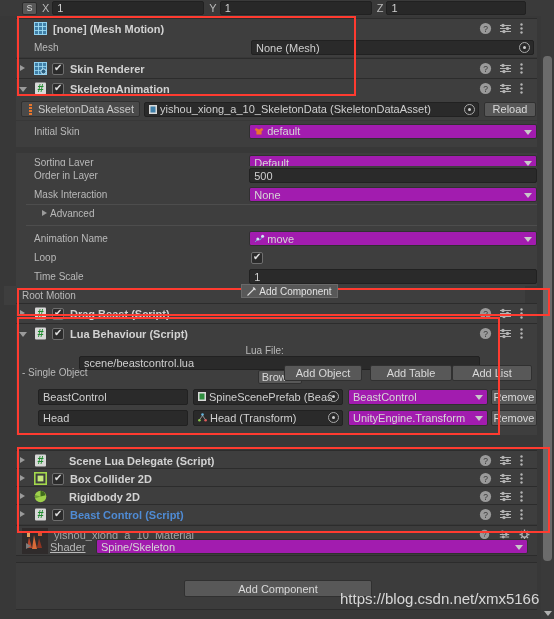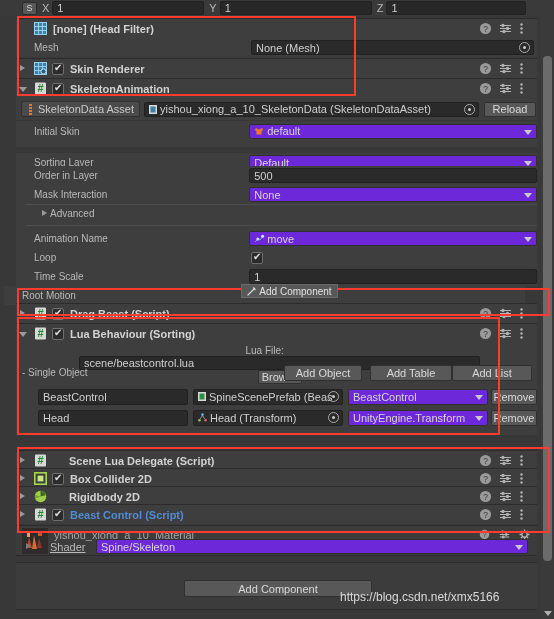--- a/index.html
+++ b/index.html
@@ -50,42 +50,42 @@
   .ico { width: 13px; height: 13px; flex: 0 0 auto; display: inline-block; }
   .ico svg { display: block; }
 
   
   .prow { display: flex; align-items: center; height: 18px; padding-left: 18px;
      background: #3e3e3e; }
   .prow .lbl { width: 200px; }
   .field { height: 15px; background: #2a2a2a; border: 1px solid #212121;
      border-radius: 2px; color: #cfcfcf; font-size: 11px; display: flex;
      align-items: center; padding: 0 4px; }
-  .popup { height: 15px; background: #6d28d9; border: 1px solid #303030;
+  .popup { height: 15px; background: #a21caf; border: 1px solid #303030;
      border-radius: 2px; color: #d6d6d6; font-size: 11px; display: flex;
      align-items: center; padding: 0 4px; position: relative; }
   .popup .caret { position: absolute; right: 4px; top: 5px; width: 0; height: 0;
      border-left: 4px solid transparent; border-right: 4px solid transparent;
      border-top: 5px solid #c9c9c9; }
   .objfield { height: 15px; background: #2a2a2a; border: 1px solid #212121;
      border-radius: 2px; color: #cfcfcf; font-size: 11px; display: flex;
      align-items: center; padding: 0 4px; position: relative; }
   .objfield .dot { position: absolute; right: 3px; top: 1px; width: 11px; height: 11px;
      border: 1px solid #a9a9a9; border-radius: 50%; }
   .objfield .dot::after { content: ""; position: absolute; left: 3px; top: 3px;
      width: 3px; height: 3px; background: #cfcfcf; border-radius: 50%; }
   .btn { height: 15px; background: #585858; border: 1px solid #303030;
      border-radius: 2px; color: #d9d9d9; font-size: 11px; display: flex;
      align-items: center; justify-content: center; }
 
   
   .redbox { position: absolute; border: 2px solid #ff3b30; pointer-events: none; }
 
   
-  .watermark { position: absolute; color: #e4e4e4; font-size: 12px;
+  .watermark { position: absolute; color: #e4e4e4; font-size: 15px;
      font-family: "Liberation Sans", sans-serif; opacity: .92; }
 
   
   .vscroll { position: absolute; right: 0; top: 16px; width: 13px; bottom: 0;
      background: #3a3a3a; }
   .vthumb { position: absolute; left: 2px; width: 9px; background: #6b6b6b;
      border-radius: 4px; }
   .sarrow { position: absolute; left: 3px; width: 0; height: 0;
      border-left: 4px solid transparent; border-right: 4px solid transparent; }
 </style>
@@ -106,21 +106,21 @@
 
   <div class="gutter" style="top:16px; bottom:0;"></div>
 
   <div class="comphdr" style="position:absolute; left:16px; top:18px; width:521px;">
     <span class="ico">
       <svg width="13" height="13" viewBox="0 0 13 13">
           <rect x="0.5" y="0.5" width="12" height="12" fill="#3f7fa8" stroke="#8fd0ef"></rect>
           <path d="M4.5 0.5v12M8.5 0.5v12M0.5 4.5h12M0.5 8.5h12" stroke="#9ddcf5" stroke-width="0.9"></path>
         </svg>
     </span>
-    <span class="cname">[none] (Head Filter)</span>
+    <span class="cname">[none] (Mesh Motion)</span>
     <div class="hdricons">
       <span class="ico">
           <svg width="13" height="13" viewBox="0 0 13 13">
             <circle cx="6.5" cy="6.5" r="5.6" fill="#9a9a9a"></circle>
             <text x="6.5" y="9.6" font-size="8.5" fill="#3a3a3a" text-anchor="middle" font-family="Liberation Sans">?</text>
           </svg>
         </span>
       <span class="ico">
           <svg width="13" height="13" viewBox="0 0 13 13">
             <path d="M1 3.5h11M1 6.5h11M1 9.5h11" stroke="#b3b3b3" stroke-width="1.2"></path>
@@ -365,21 +365,21 @@
 
   <div class="comphdr" style="position:absolute; left:16px; top:323px; width:521px;">
     <div class="foldarrow open"></div>
     <span class="ico">
       <svg width="13" height="13" viewBox="0 0 13 13">
           <rect x="1" y="0.5" width="11" height="12" rx="1" fill="#d8d8d8"></rect>
           <text x="6.5" y="10" font-size="11" font-weight="bold" fill="#1f8b2e" text-anchor="middle" font-family="Liberation Sans">#</text>
         </svg>
     </span>
     <span class="chk on"></span>
-    <span class="cname">Lua Behaviour (Sorting)</span>
+    <span class="cname">Lua Behaviour (Script)</span>
     <div class="hdricons">
       <span class="ico">
           <svg width="13" height="13" viewBox="0 0 13 13">
             <circle cx="6.5" cy="6.5" r="5.6" fill="#9a9a9a"></circle>
             <text x="6.5" y="9.6" font-size="8.5" fill="#3a3a3a" text-anchor="middle" font-family="Liberation Sans">?</text>
           </svg>
         </span>
       <span class="ico">
           <svg width="13" height="13" viewBox="0 0 13 13">
             <path d="M1 3.5h11M1 6.5h11M1 9.5h11" stroke="#b3b3b3" stroke-width="1.2"></path>

